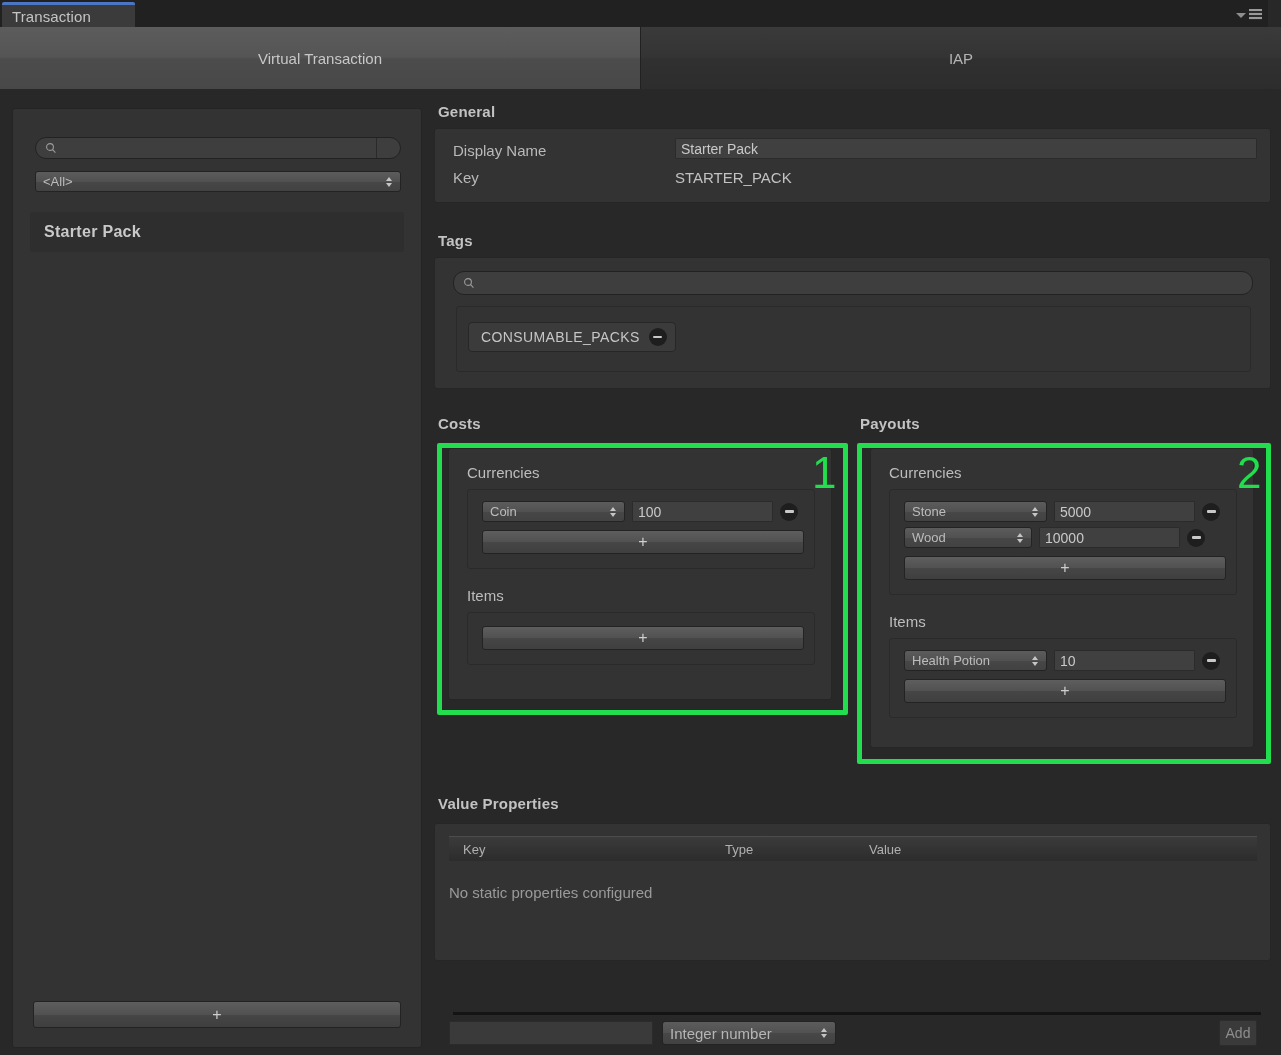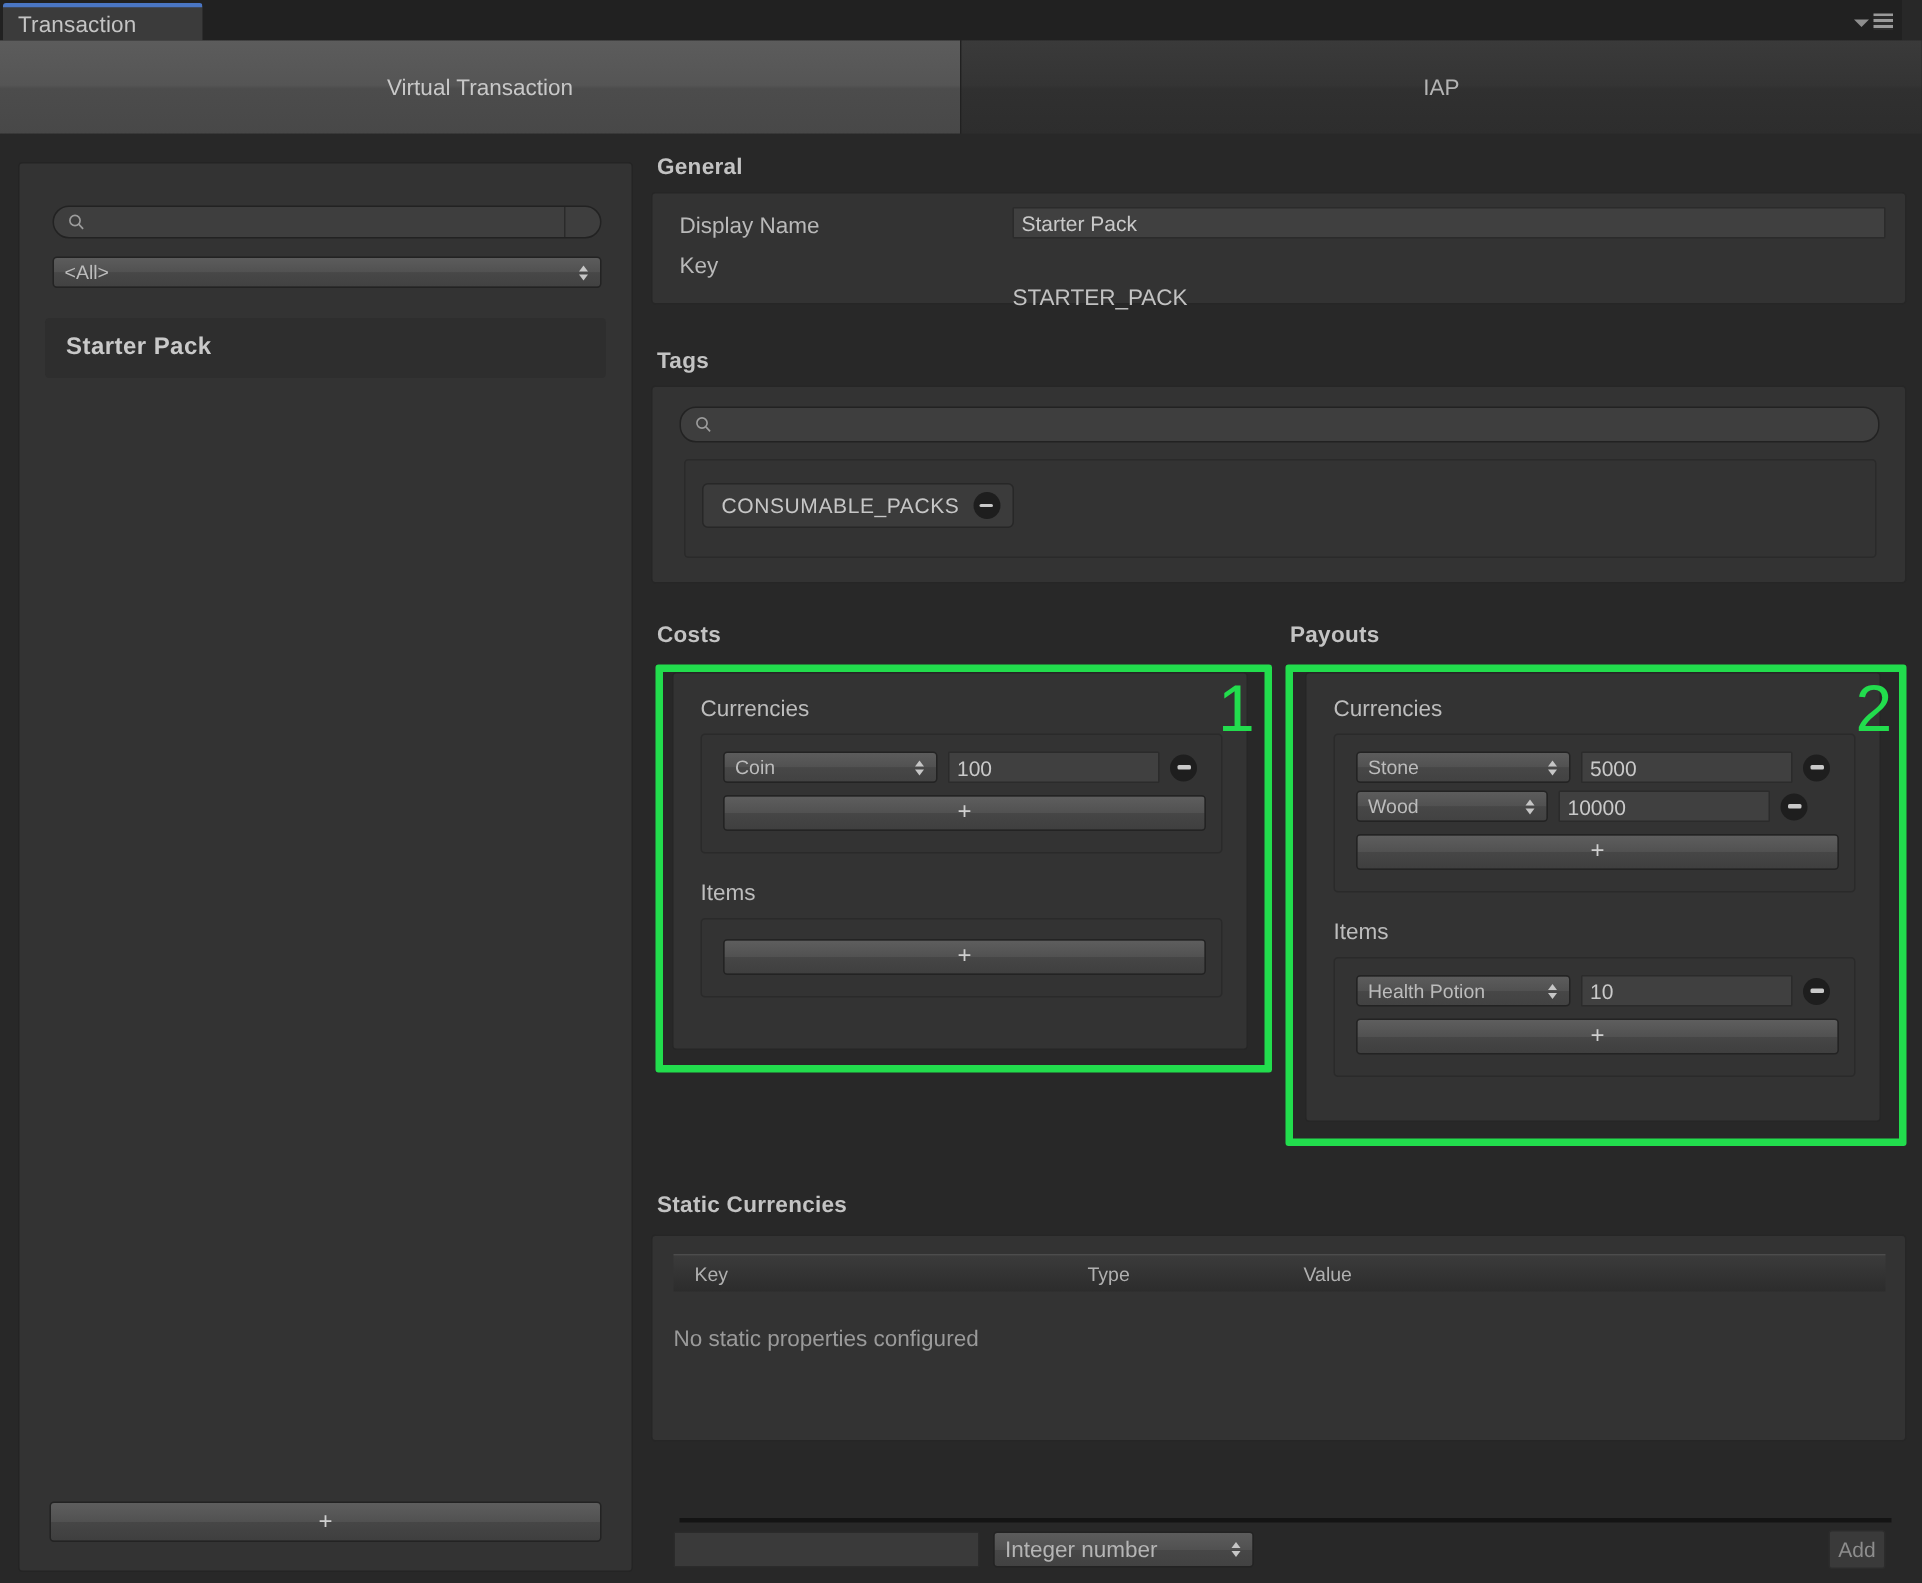--- a/index.html
+++ b/index.html
@@ -407,21 +407,21 @@
   <div class="rightpane">
 
     <div style="position:absolute;left:8px;top:8px;" class="sechead">General</div>
 
     <div class="box" style="position:absolute;left:4px;top:33px;width:837px;height:75px;">
       <div style="position:absolute;left:18px;top:13px;font-size:15px;">Display Name</div>
       <div class="tfield" style="position:absolute;left:240px;top:9px;width:582px;">
         <span>Starter Pack</span>
       </div>
       <div style="position:absolute;left:18px;top:40px;font-size:15px;">Key</div>
-      <div style="position:absolute;left:240px;top:40px;font-size:15px;color:#c2c2c2;margin-top:21px;">STARTER_PACK</div>
+      <div style="position:absolute;left:240px;top:40px;font-size:15px;color:#c2c2c2;">STARTER_PACK</div>
     </div>
 
     <div style="position:absolute;left:8px;top:137px;" class="sechead">Tags</div>
 
     <div class="box" style="position:absolute;left:4px;top:162px;width:837px;height:132px;">
 
       <div class="searchpill" style="position:absolute;left:18px;top:13px;width:800px;height:24px;">
         <svg class="glass" viewBox="0 0 12 12">
           <circle cx="5" cy="5" r="3.4" fill="none" stroke="#9c9c9c" stroke-width="1.1"></circle>
           <line x1="7.6" y1="7.6" x2="10.4" y2="10.6" stroke="#9c9c9c" stroke-width="1.1"></line>
@@ -524,21 +524,21 @@
             <span>10</span>
           </div>
           <span class="minusbtn"></span>
         </div>
         <div class="plusbar" style="position:absolute;left:14px;top:40px;width:322px;">
           <span>+</span>
         </div>
       </div>
     </div>
 
-    <div style="position:absolute;left:8px;top:700px;" class="sechead">Static Currencies</div>
+    <div style="position:absolute;left:8px;top:700px;" class="sechead">Value Properties</div>
 
     <div class="box" style="position:absolute;left:4px;top:728px;width:837px;height:138px;">
 
       <div class="sp-header" style="position:absolute;left:14px;top:12px;width:808px;">
         <span style="position:absolute;left:14px;">Key</span>
         <span style="position:absolute;left:234px;margin-left:42px;">Type</span>
         <span style="position:absolute;left:420px;">Value</span>
       </div>
 
       <div class="sp-empty" style="position:absolute;left:14px;top:36px;width:808px;">No static properties configured</div>

